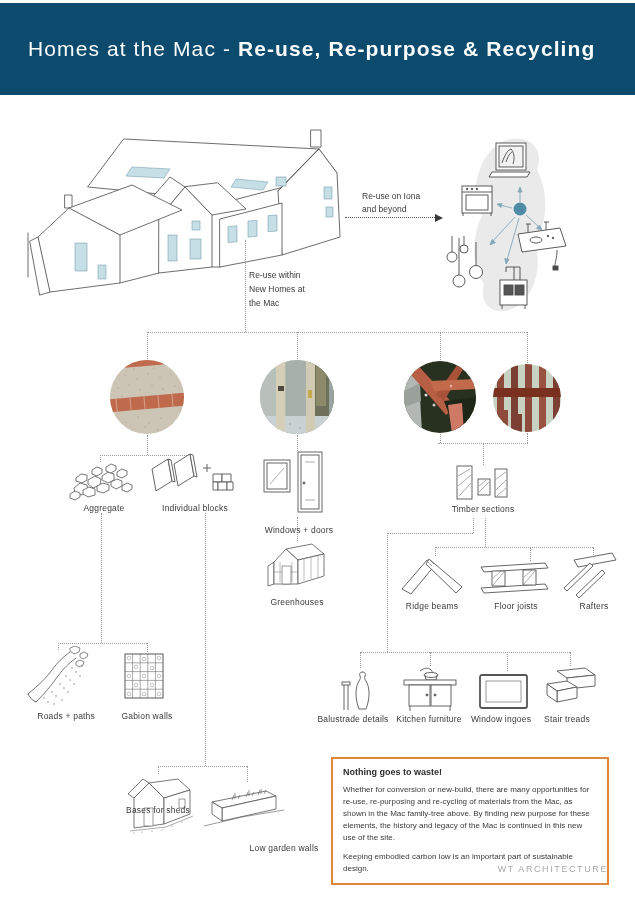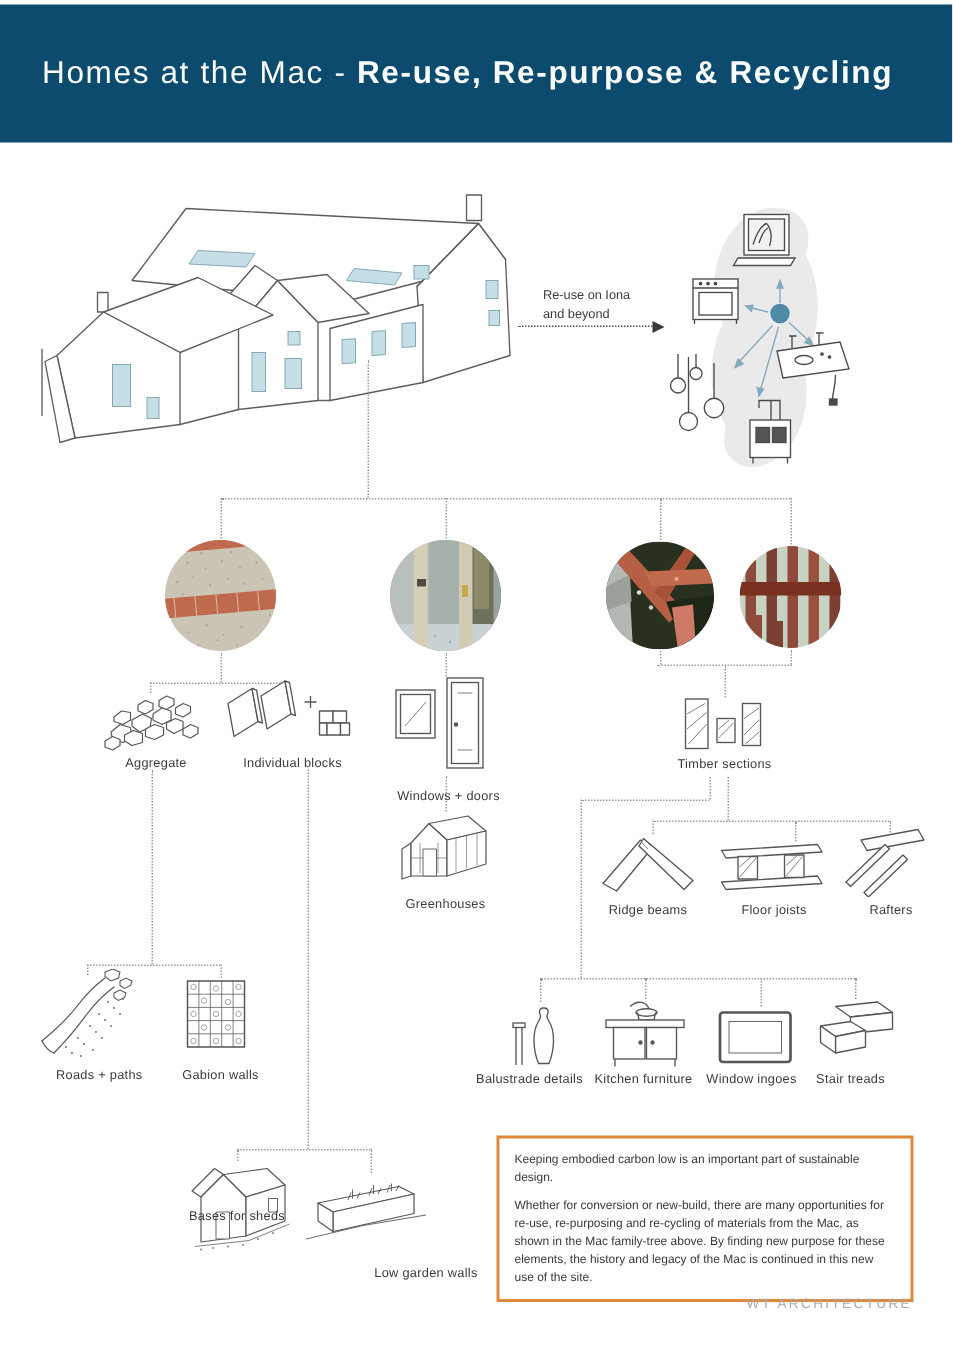--- a/index.html
+++ b/index.html
@@ -147,20 +147,23 @@
         <path d="M66,140 L66,135 L80,135 L80,148" fill="none"></path>
         <path d="M74,135 L74,148" fill="none"></path>
         <rect x="60" y="148" width="27" height="25"></rect>
         <rect x="64" y="153" width="9" height="10" fill="#555"></rect>
         <rect x="75" y="153" width="9" height="10" fill="#555"></rect>
         <path d="M62,173 L62,177 M85,173 L85,177" fill="none"></path>
       </g>
     </svg>
   </div>
 
+  <div class="ann" style="left:249px;top:268px;line-height:14px;">Re-use within
+New Homes at
+the Mac</div>
 
   <div>
     <div class="dv" style="left:245px;top:240px;height:92px;"></div>
     <div class="dh" style="left:147px;top:332px;width:380px;"></div>
     <div class="dv" style="left:147px;top:332px;height:27px;"></div>
     <div class="dv" style="left:297px;top:332px;height:27px;"></div>
     <div class="dv" style="left:440px;top:332px;height:28px;"></div>
     <div class="dv" style="left:527px;top:332px;height:31px;"></div>
     <div class="dv" style="left:147px;top:435px;height:20px;"></div>
     <div class="dh" style="left:100px;top:455px;width:91px;"></div>
@@ -559,19 +562,20 @@
           <path d="M30,20 l2,-5 M33,19 l0,-6 M36,19 l2,-4"></path>
           <path d="M44,17 l2,-5 M47,16 l0,-6 M50,16 l2,-4"></path>
           <path d="M56,15 l2,-5 M59,14 l0,-5 M62,14 l2,-4"></path>
         </g>
       </g>
     </svg>
   </div>
   <div class="lbl" style="left:207px;top:843px;width:80px;margin-left:37px;">Low garden walls</div>
 
   <div class="infobox">
+    <h3>Nothing goes to waste!</h3>
+    <p>Whether for conversion or new-build, there are many opportunities for re-use, re-purposing and re-cycling of materials from the Mac, as shown in the Mac family-tree above. By finding new purpose for these elements, the history and legacy of the Mac is continued in this new use of the site.</p>
     <p>Keeping embodied carbon low is an important part of sustainable design.</p>
-    <p>Whether for conversion or new-build, there are many opportunities for re-use, re-purposing and re-cycling of materials from the Mac, as shown in the Mac family-tree above. By finding new purpose for these elements, the history and legacy of the Mac is continued in this new use of the site.</p>
   </div>
 
   <div class="footer">WT ARCHITECTURE</div>
 
 </div>
 
 </body></html>

